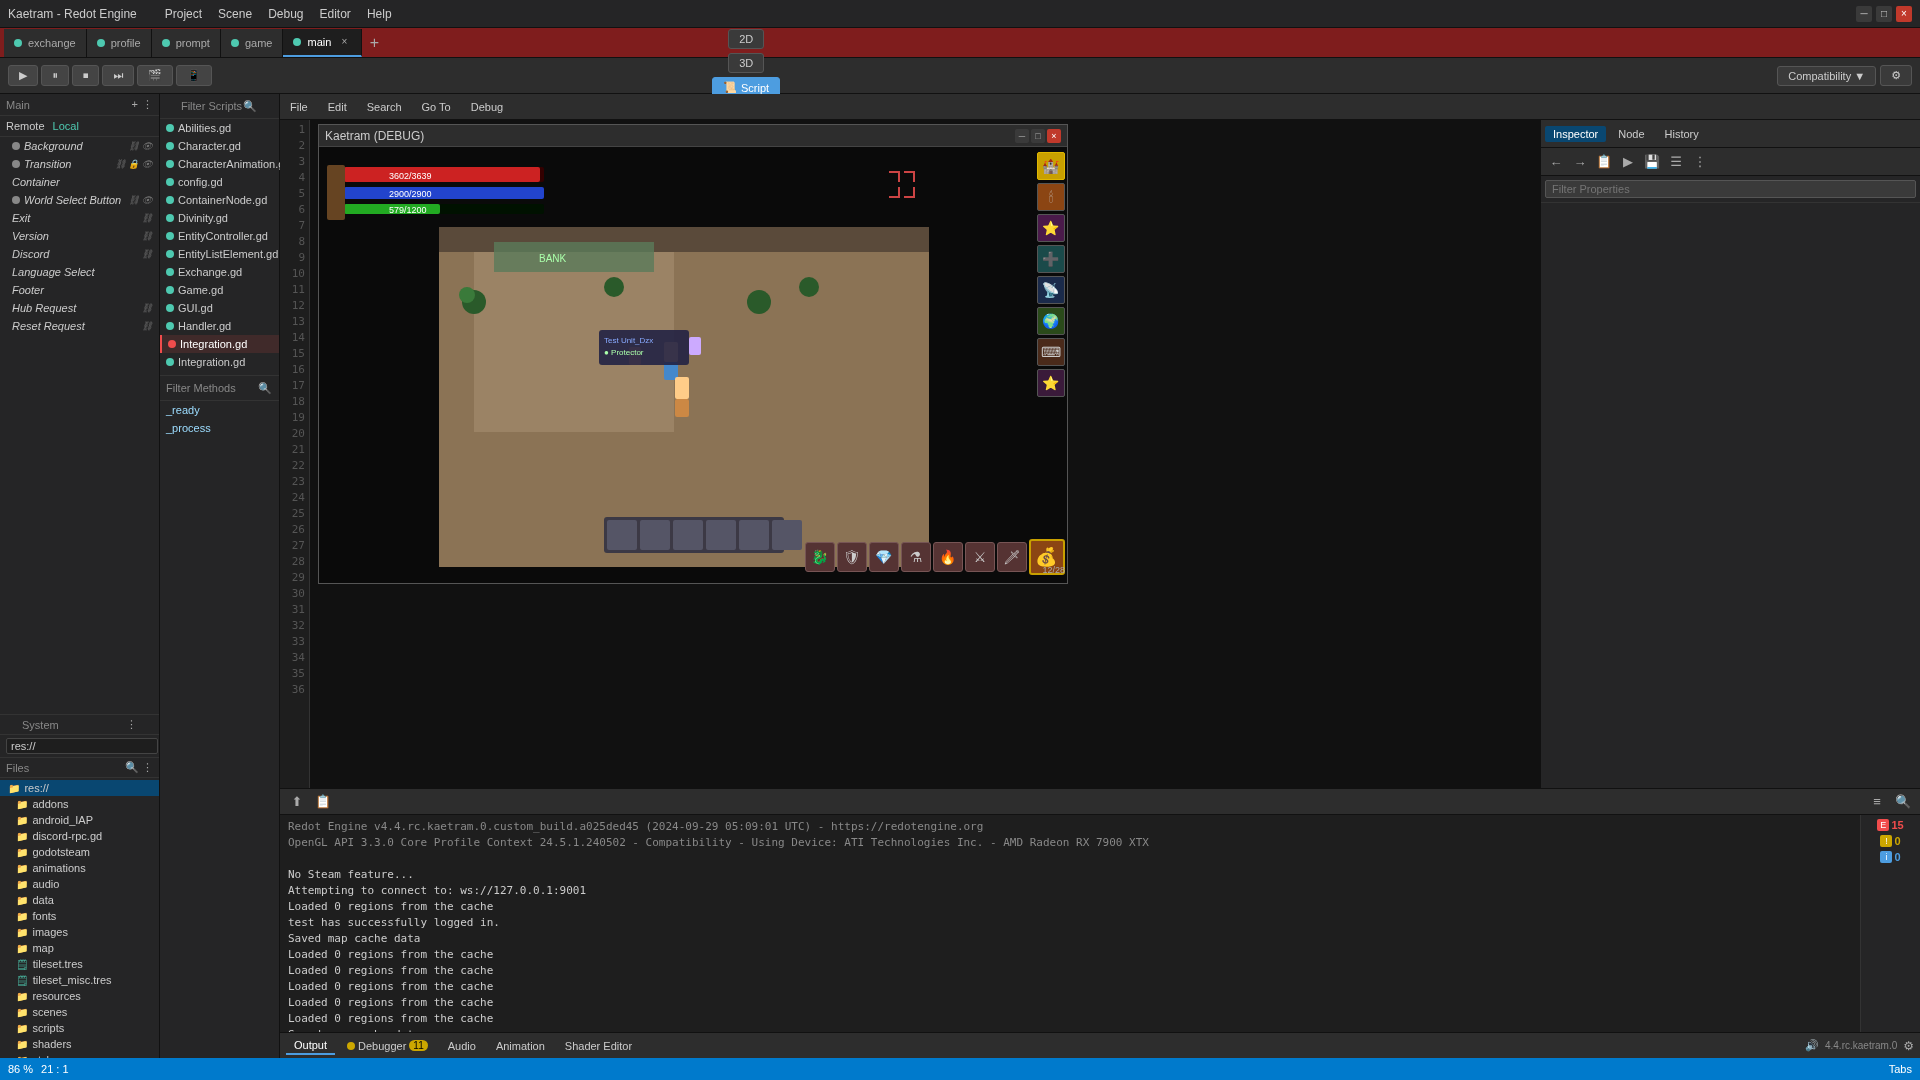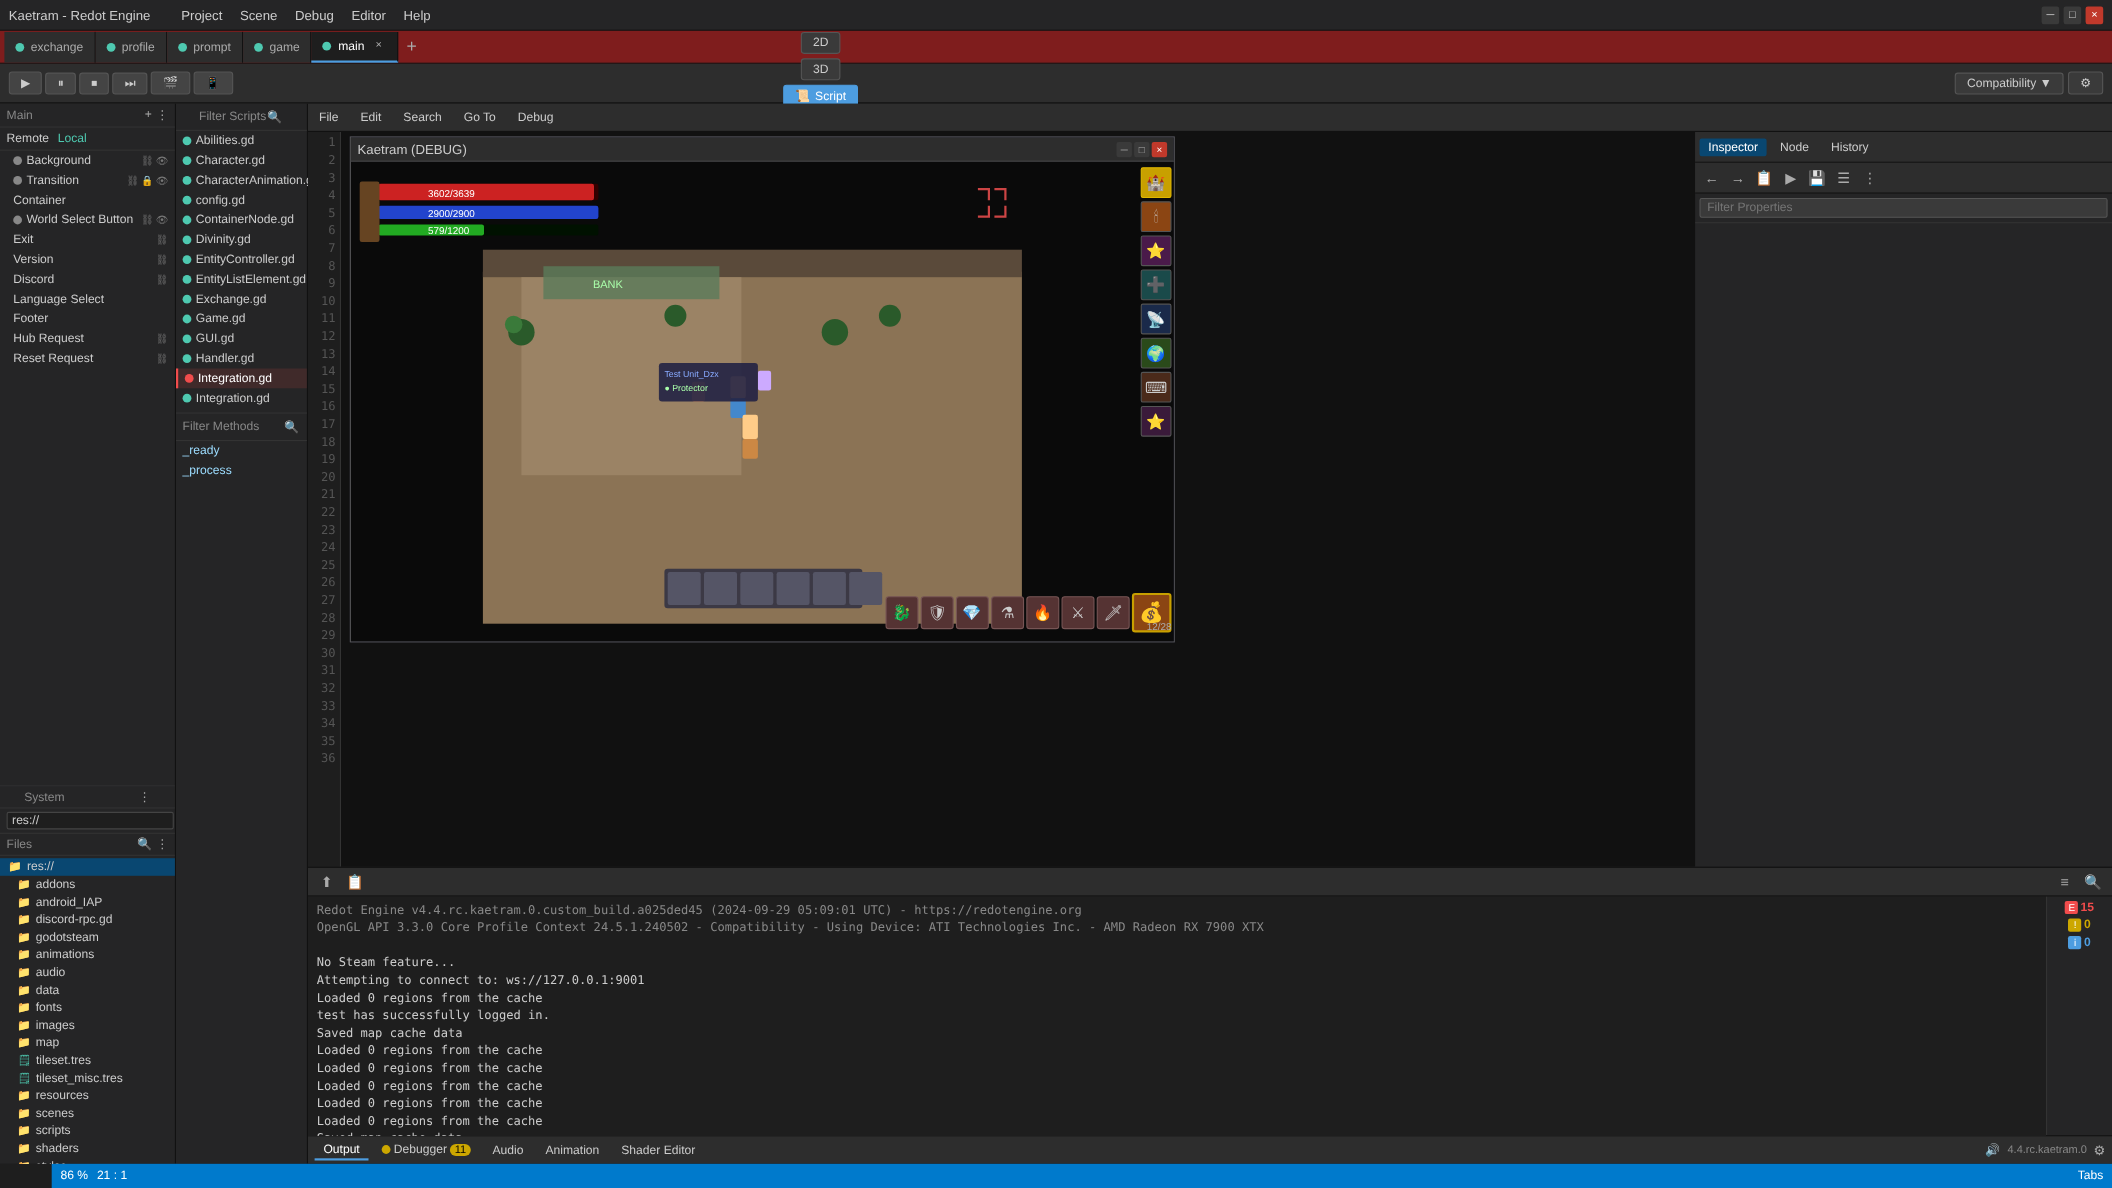--- a/index.html
+++ b/index.html
@@ -172,20 +172,21 @@
     }
     .sidebar-item {
       padding: 3px 6px 3px 12px;
       font-size: 11px;
       color: #ccc;
       cursor: pointer;
       display: flex;
       align-items: center;
       gap: 4px;
       white-space: nowrap;
+      font-style: italic;
     }
     .sidebar-item-icons {
       margin-left: auto;
       display: flex;
       gap: 2px;
     }
 
     .remote-local {
       display: flex;
       gap: 8px;
@@ -570,21 +571,20 @@
     .status-bar {
       height: 22px;
       background: #007acc;
       display: flex;
       align-items: center;
       padding: 0 8px;
       font-size: 11px;
       color: #fff;
       gap: 8px;
       flex-shrink: 0;
-      margin-left: 47px;
     }
     .sb-right {
       margin-left: auto;
       display: flex;
       gap: 12px;
     }
     .is-btn {
       width: 28px;
       height: 28px;
       display: flex;

